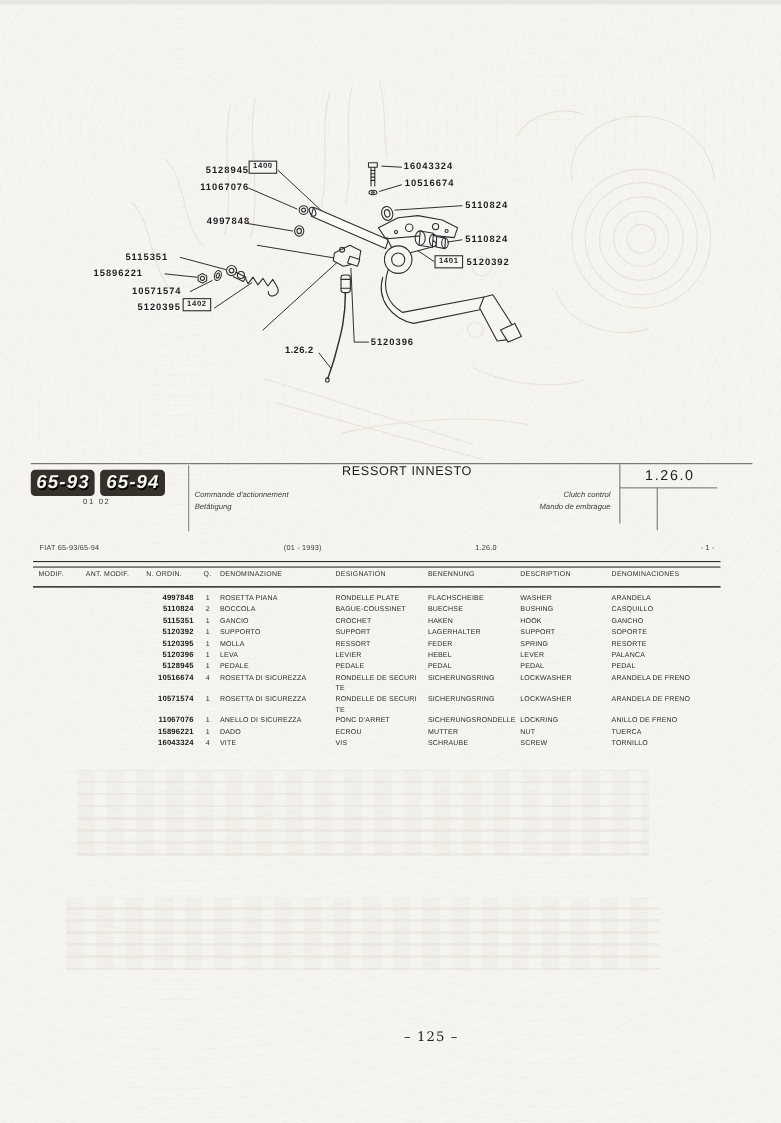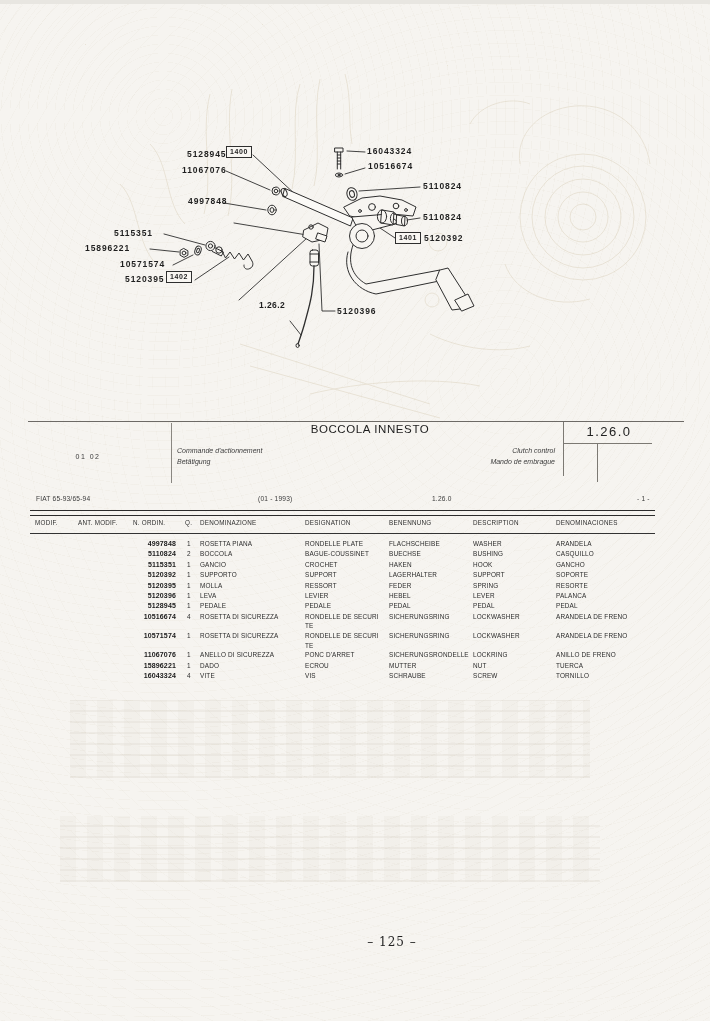--- a/index.html
+++ b/index.html
@@ -199,26 +199,30 @@
   <div class="callout" style="left:120px;top:255px">10571574</div>
   <div class="callout" style="left:125px;top:270px">5120395</div>
   <div class="callout boxed" style="left:166px;top:267px">1402</div>
   <div class="callout" style="left:367px;top:142px">16043324</div>
   <div class="callout" style="left:368px;top:157px">10516674</div>
   <div class="callout" style="left:423px;top:177px">5110824</div>
   <div class="callout" style="left:423px;top:208px">5110824</div>
   <div class="callout boxed" style="left:395px;top:228px">1401</div>
   <div class="callout" style="left:424px;top:229px">5120392</div>
   <div class="callout" style="left:337px;top:302px">5120396</div>
-  <div class="callout fig" style="left:259px;top:296px">1.26.2</div>
+  <div class="callout fig" style="left:259px;top:309px">1.26.2</div>
 
   <div class="abs head-rule"></div>
+  <div class="abs badges">
+    <span class="badge">65-93</span>
+    <span class="badge">65-94</span>
+  </div>
   <div class="abs badge-sub">01 02</div>
   <div class="abs head-vline"></div>
-  <div class="abs head-title">BOCCOLA INNESTO</div>
+  <div class="abs head-title">RESSORT INNESTO</div>
   <div class="abs head-sub-left">
     <div>Commande d'actionnement</div>
     <div>Betätigung</div>
   </div>
   <div class="abs head-sub-right">
     <div>Clutch control</div>
     <div>Mando de embrague</div>
   </div>
   <div class="abs code-vline1"></div>
   <div class="abs code-hline"></div>

